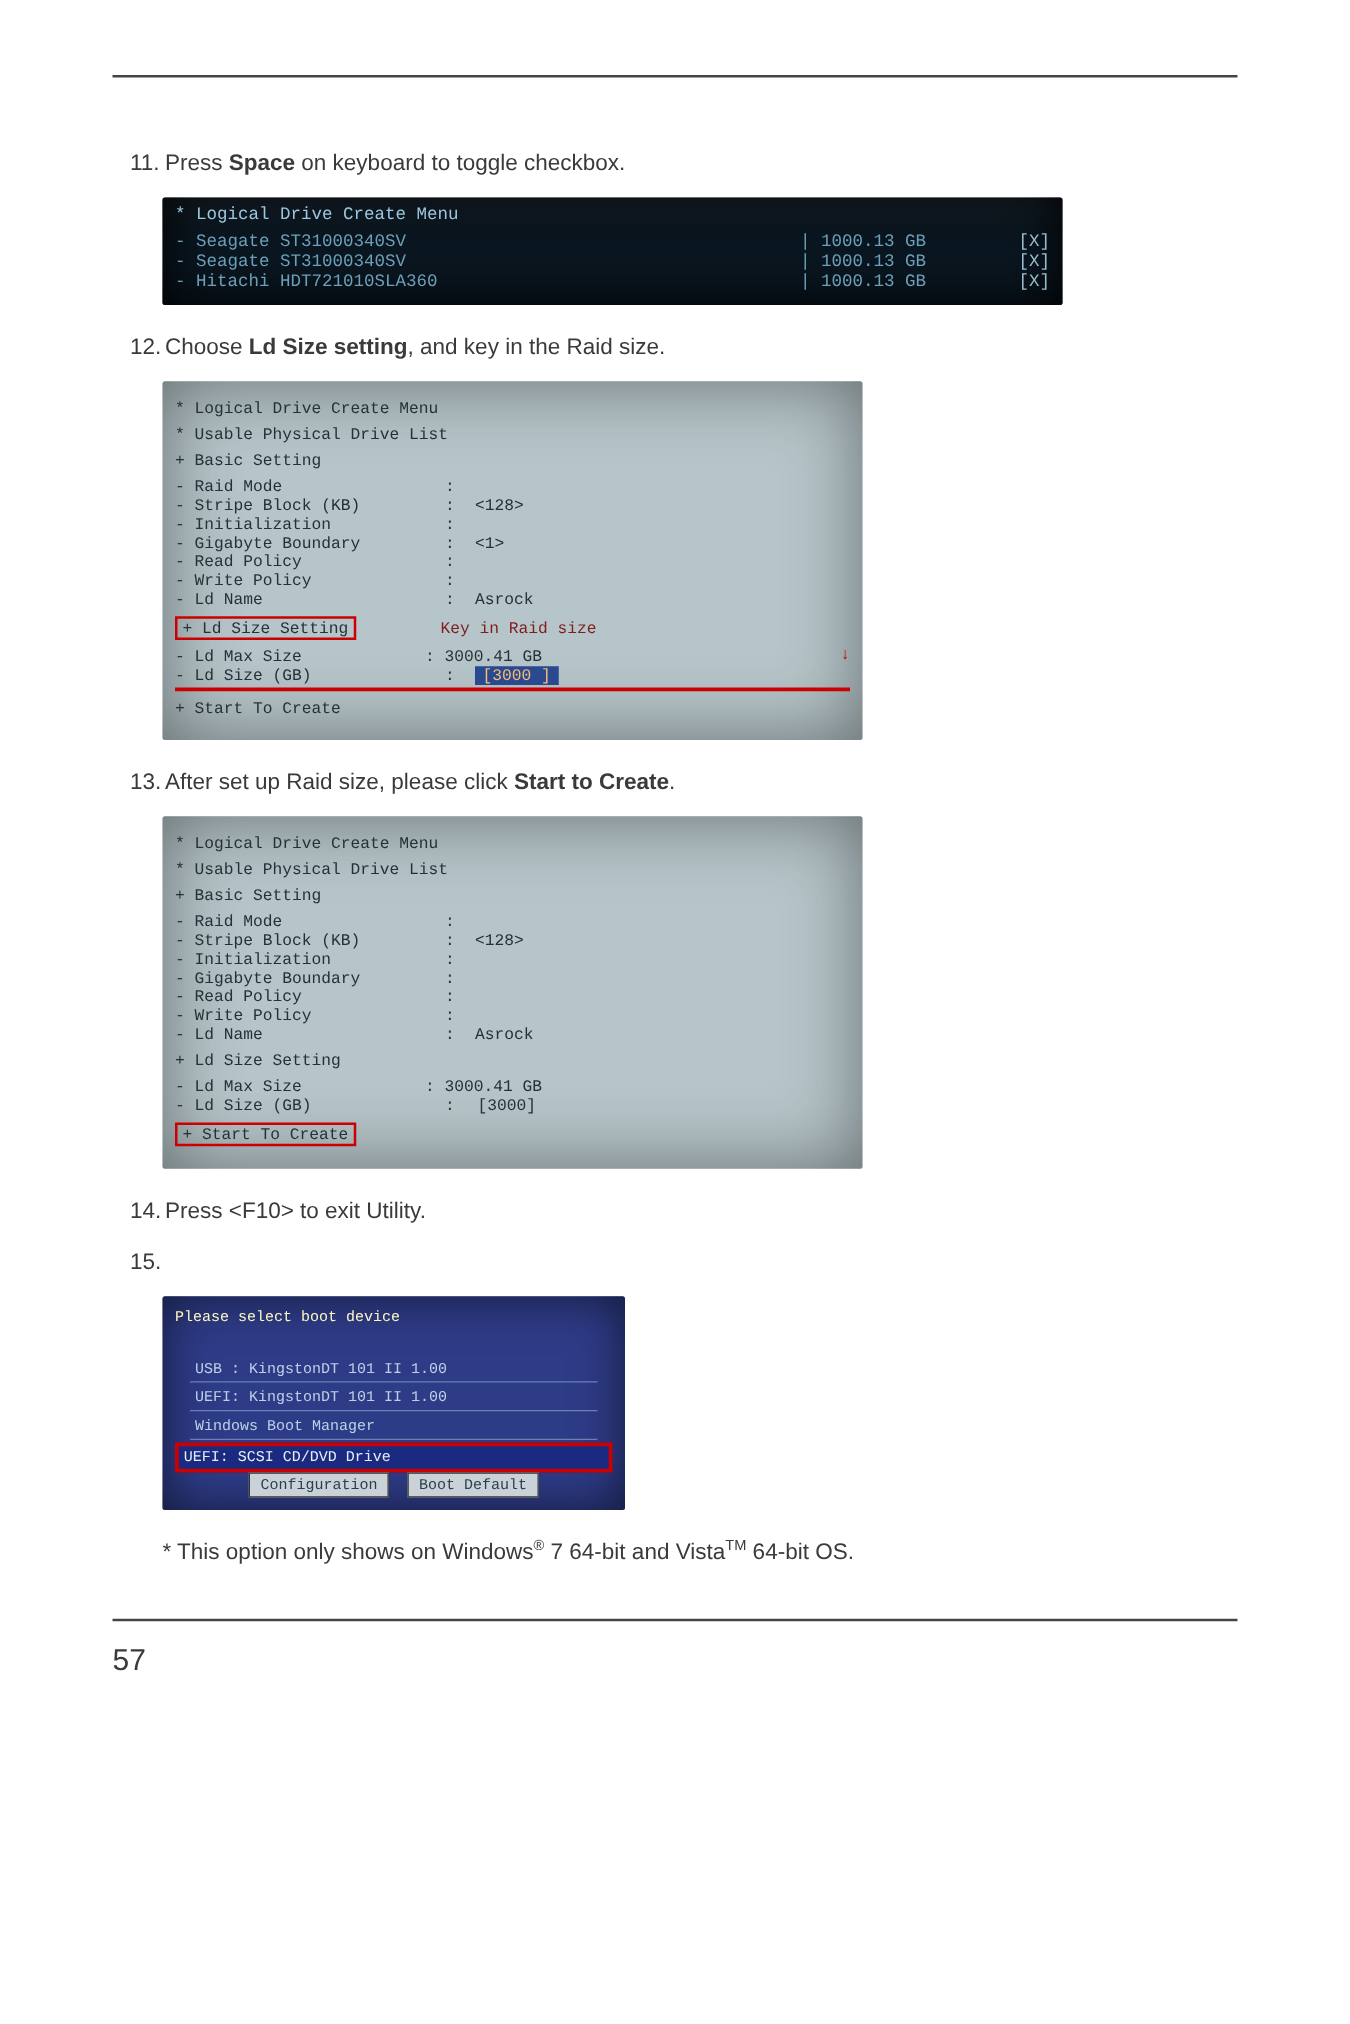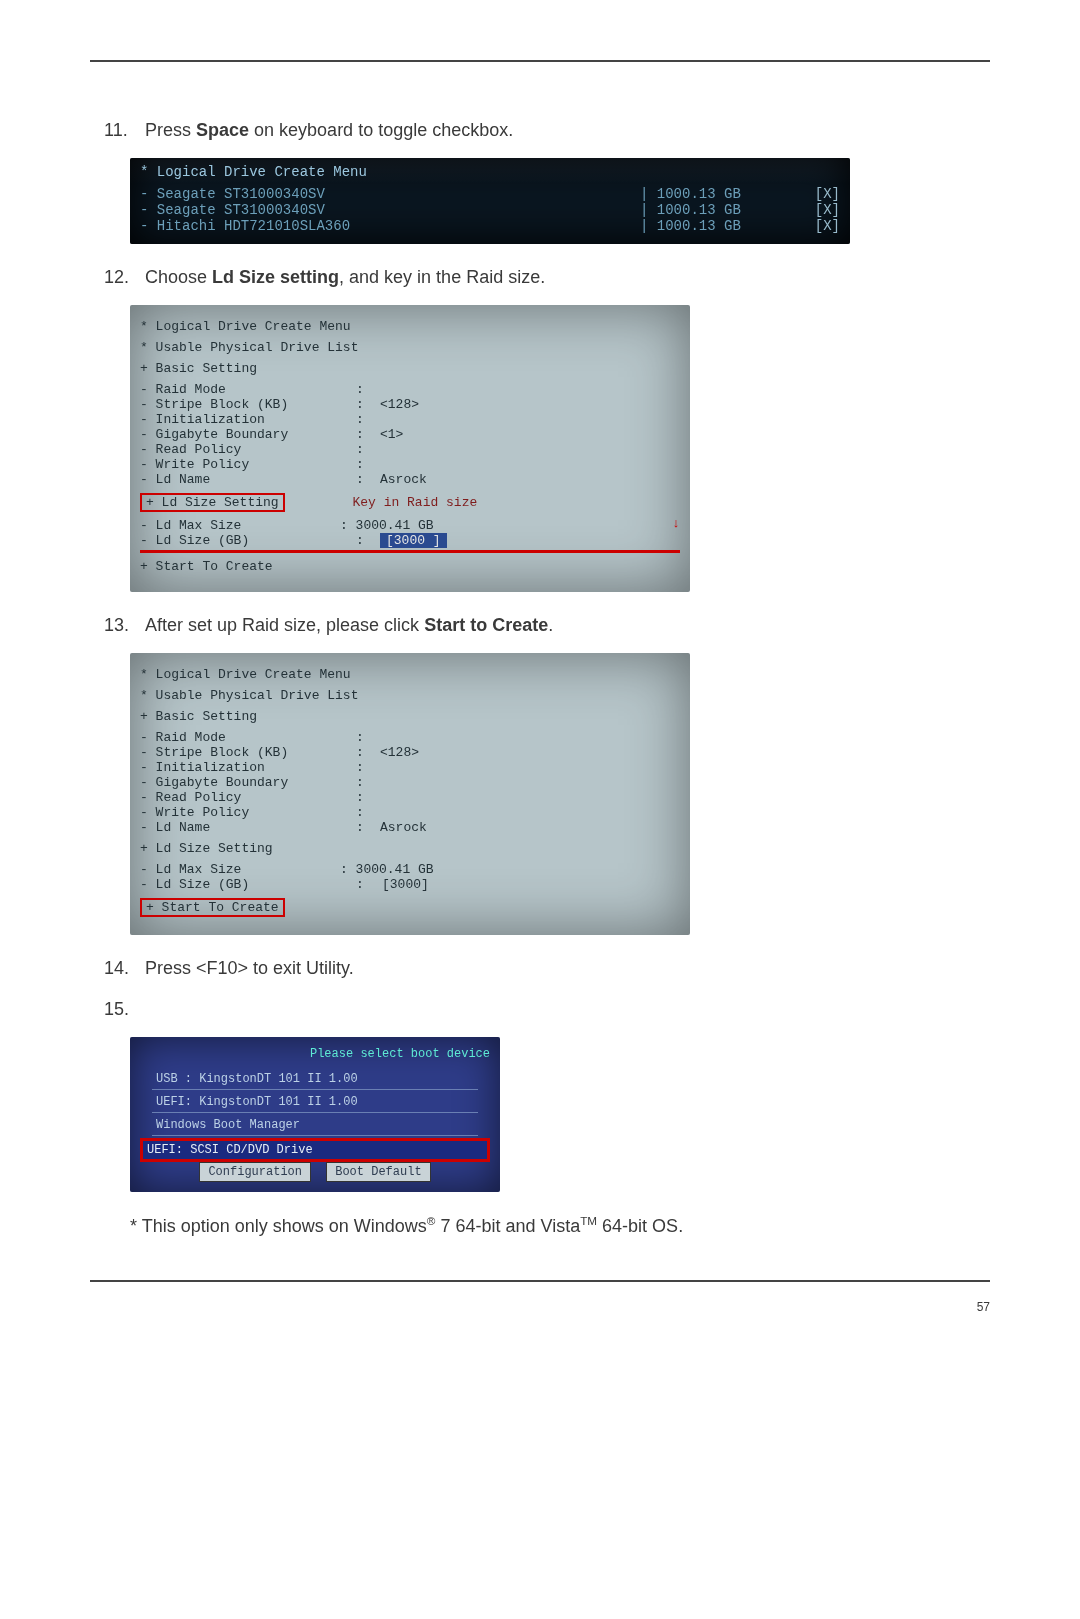--- a/index.html
+++ b/index.html
@@ -22,21 +22,21 @@
     border-top: 2px solid #444;
     margin: 0 0 55px 0;
   }
   hr.rule-bottom {
     border: none;
     border-top: 2px solid #444;
     margin: 40px 0 18px 0;
   }
   .step {
     display: flex;
-    gap: 15px;
+    gap: 2px;
     margin: 10px 0 14px 14px;
     line-height: 1.5;
   }
   .step .num { min-width: 26px; }
   .step .txt b { font-weight: bold; }
   .footnote {
     margin: 12px 0 0 40px;
     line-height: 1.5;
   }
   sup { font-size: 0.65em; }
@@ -85,38 +85,38 @@
   }
   .bios .red-label {
     color:#7f1d1d; font-weight:normal;
     margin-left: 60px;
   }
   .bios .arrow {
     color:#c00; font-weight:bold; margin-left: 60px; line-height:0.9;
   }
   .bios .underline { border-bottom: 3px solid #c00; padding-bottom:2px;}
   .bios .field {
-    display:inline-block; background:#2a4a90; color:#e5e5e5;
+    display:inline-block; background:#2a4a90; color:#fdba74;
     padding: 0 6px;
   }
   .bios .bracket-field {
     display:inline-block; padding:0 2px;text-align:right;
   }
 
   
   .boot {
     width: 350px;
     background: #2e3c88;
     color: #bcd1e6;
     font-family: "Courier New", monospace;
     font-size: 12px;
     padding: 10px;
     box-shadow: inset 0 0 40px rgba(0,0,0,0.6);
   }
-  .boot .title { text-align:right; margin-bottom:8px; color:#5eead4;}
+  .boot .title { text-align:left; margin-bottom:24px; color:#fef9c3;}
   .boot .opt {
     padding: 3px 4px; margin:2px 12px;
     border-bottom:1px solid #6a7fb3;
   }
   .boot .hilite {
     border: 3px solid #c00;
     background: #1a2a80;
     color:#e6eef6;
     padding:2px 4px;
   }
@@ -125,21 +125,21 @@
     display:inline-block;
     background:#c9d3d7;
     color:#2e3c50;
     border:1px solid #333;
     padding:2px 8px;
     margin:0 4px;
     font-family: "Courier New", monospace;
     font-size:12px;
   }
 
-  .page-num { text-align:right; font-size:12px; }
+  .page-num { text-align:left; font-size:24px; }
 </style>
 </head>
 <body>
 
 <div class="page">
   <hr class="rule">
 
   <div class="step">
     <span class="num">11.</span>
     <span class="txt">

